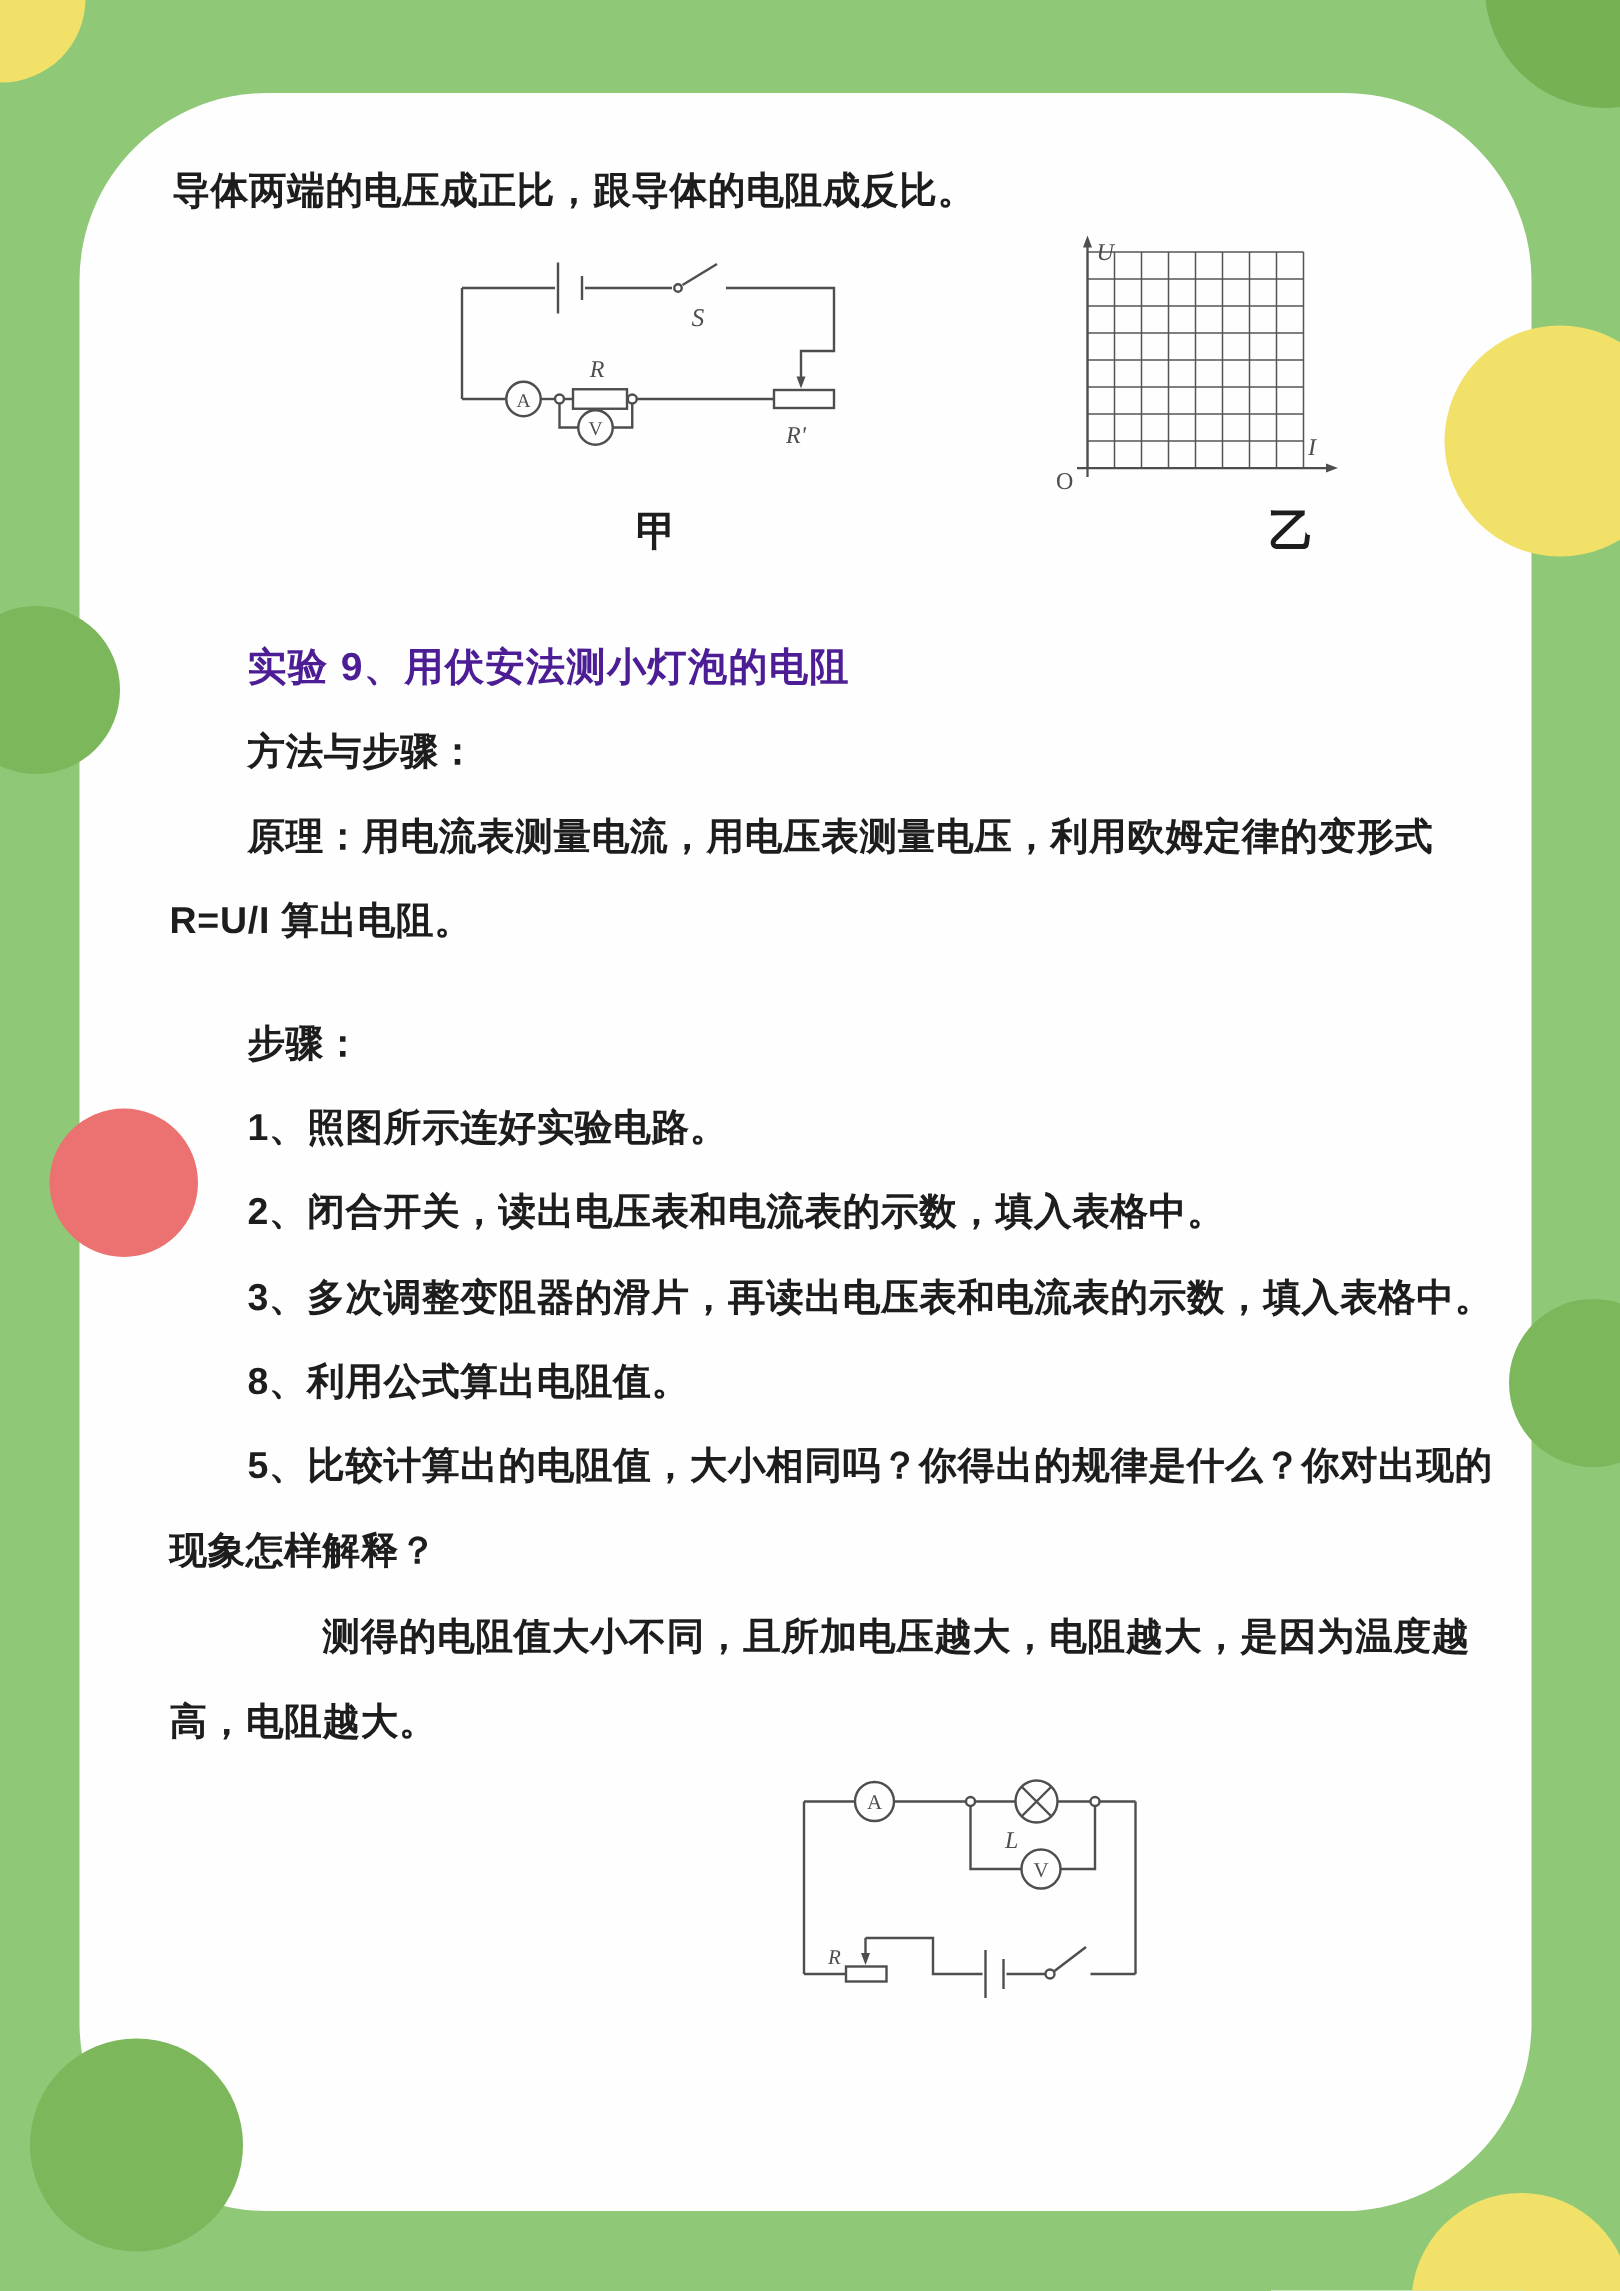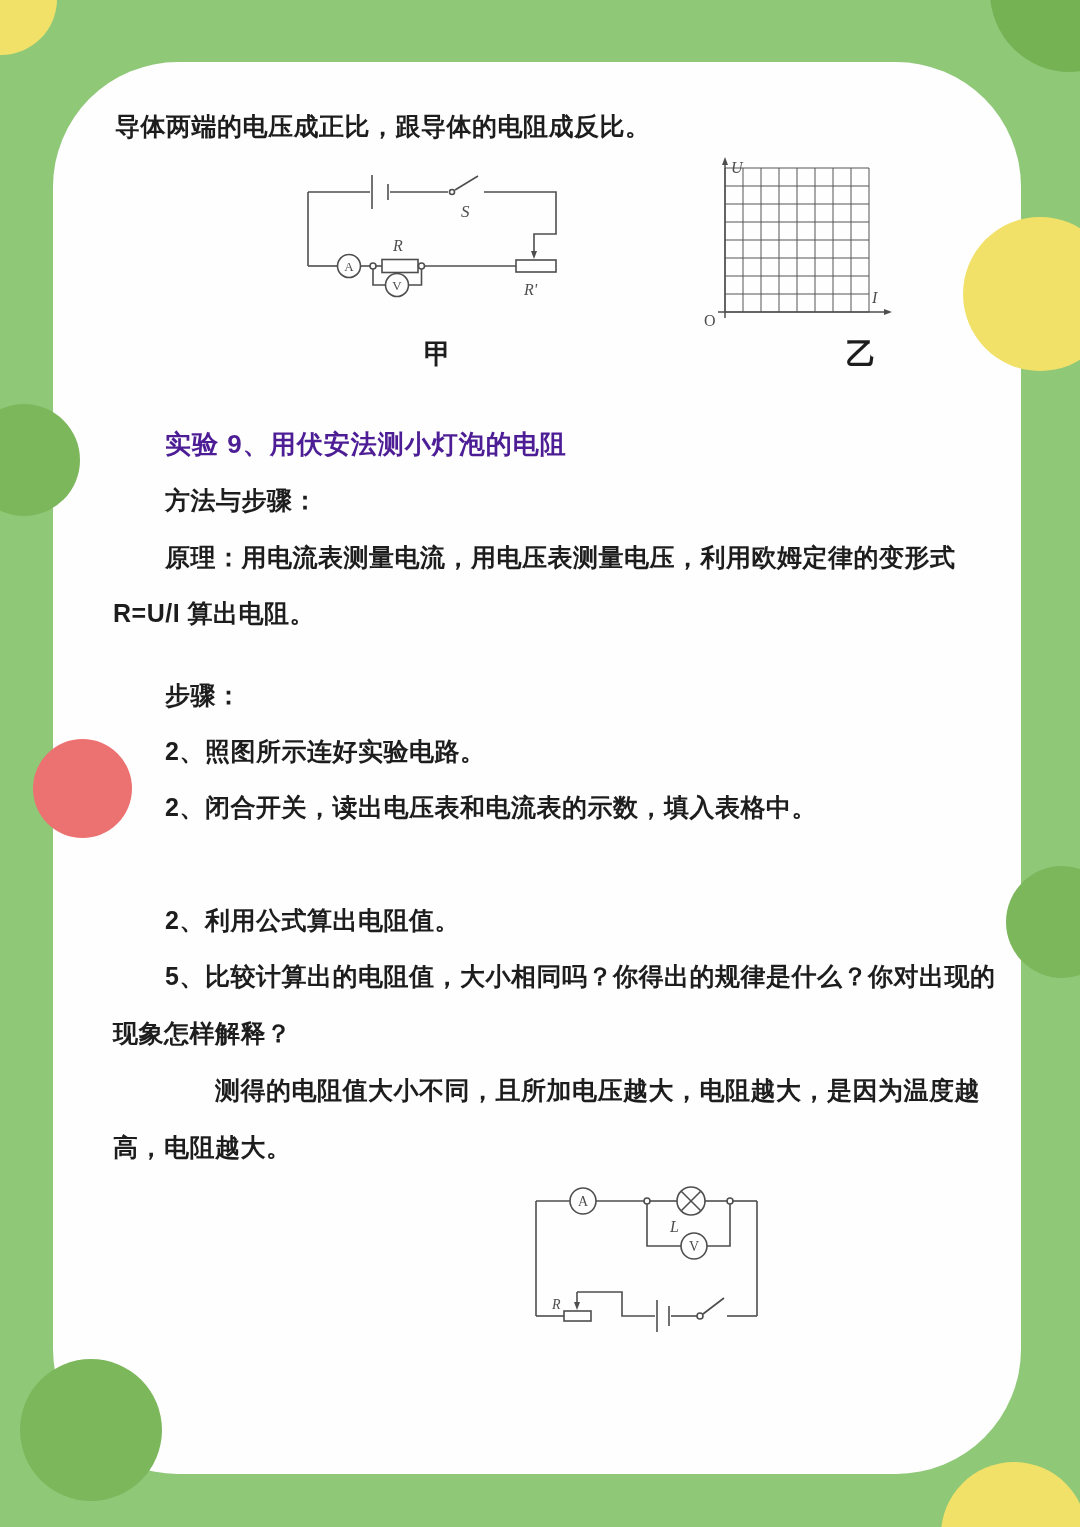--- a/index.html
+++ b/index.html
@@ -98,23 +98,24 @@
 
   <div class="line b" style="left:165px;top:484px;">方法与步骤：</div>
 
   <div class="line" style="left:113px;top:597px;">R=U/I 算出电阻。</div>
   <div class="line" style="left:165px;top:541px;">
     <span class="b">原理：</span><span>用电流表测量电流，用电压表测量电压，利用欧姆定律的变形式</span>
   </div>
 
   <div class="line b" style="left:165px;top:679px;">步骤：</div>
 
-  <div class="line" style="left:165px;top:735px;">2、照图所示连好实验电路。</div>
+  <div class="line" style="left:165px;top:735px;">1、照图所示连好实验电路。</div>
   <div class="line" style="left:165px;top:791px;">2、闭合开关，读出电压表和电流表的示数，填入表格中。</div>
-  <div class="line" style="left:165px;top:904px;">2、利用公式算出电阻值。</div>
+  <div class="line" style="left:165px;top:848px;">3、多次调整变阻器的滑片，再读出电压表和电流表的示数，填入表格中。</div>
+  <div class="line" style="left:165px;top:904px;">8、利用公式算出电阻值。</div>
   <div class="line" style="left:165px;top:960px;">5、比较计算出的电阻值，大小相同吗？你得出的规律是什么？你对出现的</div>
   <div class="line" style="left:113px;top:1017px;">现象怎样解释？</div>
 
   <div class="line" style="left:215px;top:1074px;">测得的电阻值大小不同，且所加电压越大，电阻越大，是因为温度越</div>
   <div class="line" style="left:113px;top:1131px;">高，电阻越大。</div>
 
   <svg style="left:528px;top:1178px;" width="262" height="172" viewBox="0 0 262 172" fill="none" stroke="#4e4e4e" stroke-width="1.6">
     <path d="M8,23 H42"></path>
     <circle cx="55" cy="23" r="13"></circle>
     <text x="55" y="28" font-size="14" text-anchor="middle" fill="#4e4e4e" stroke="none">A</text>

